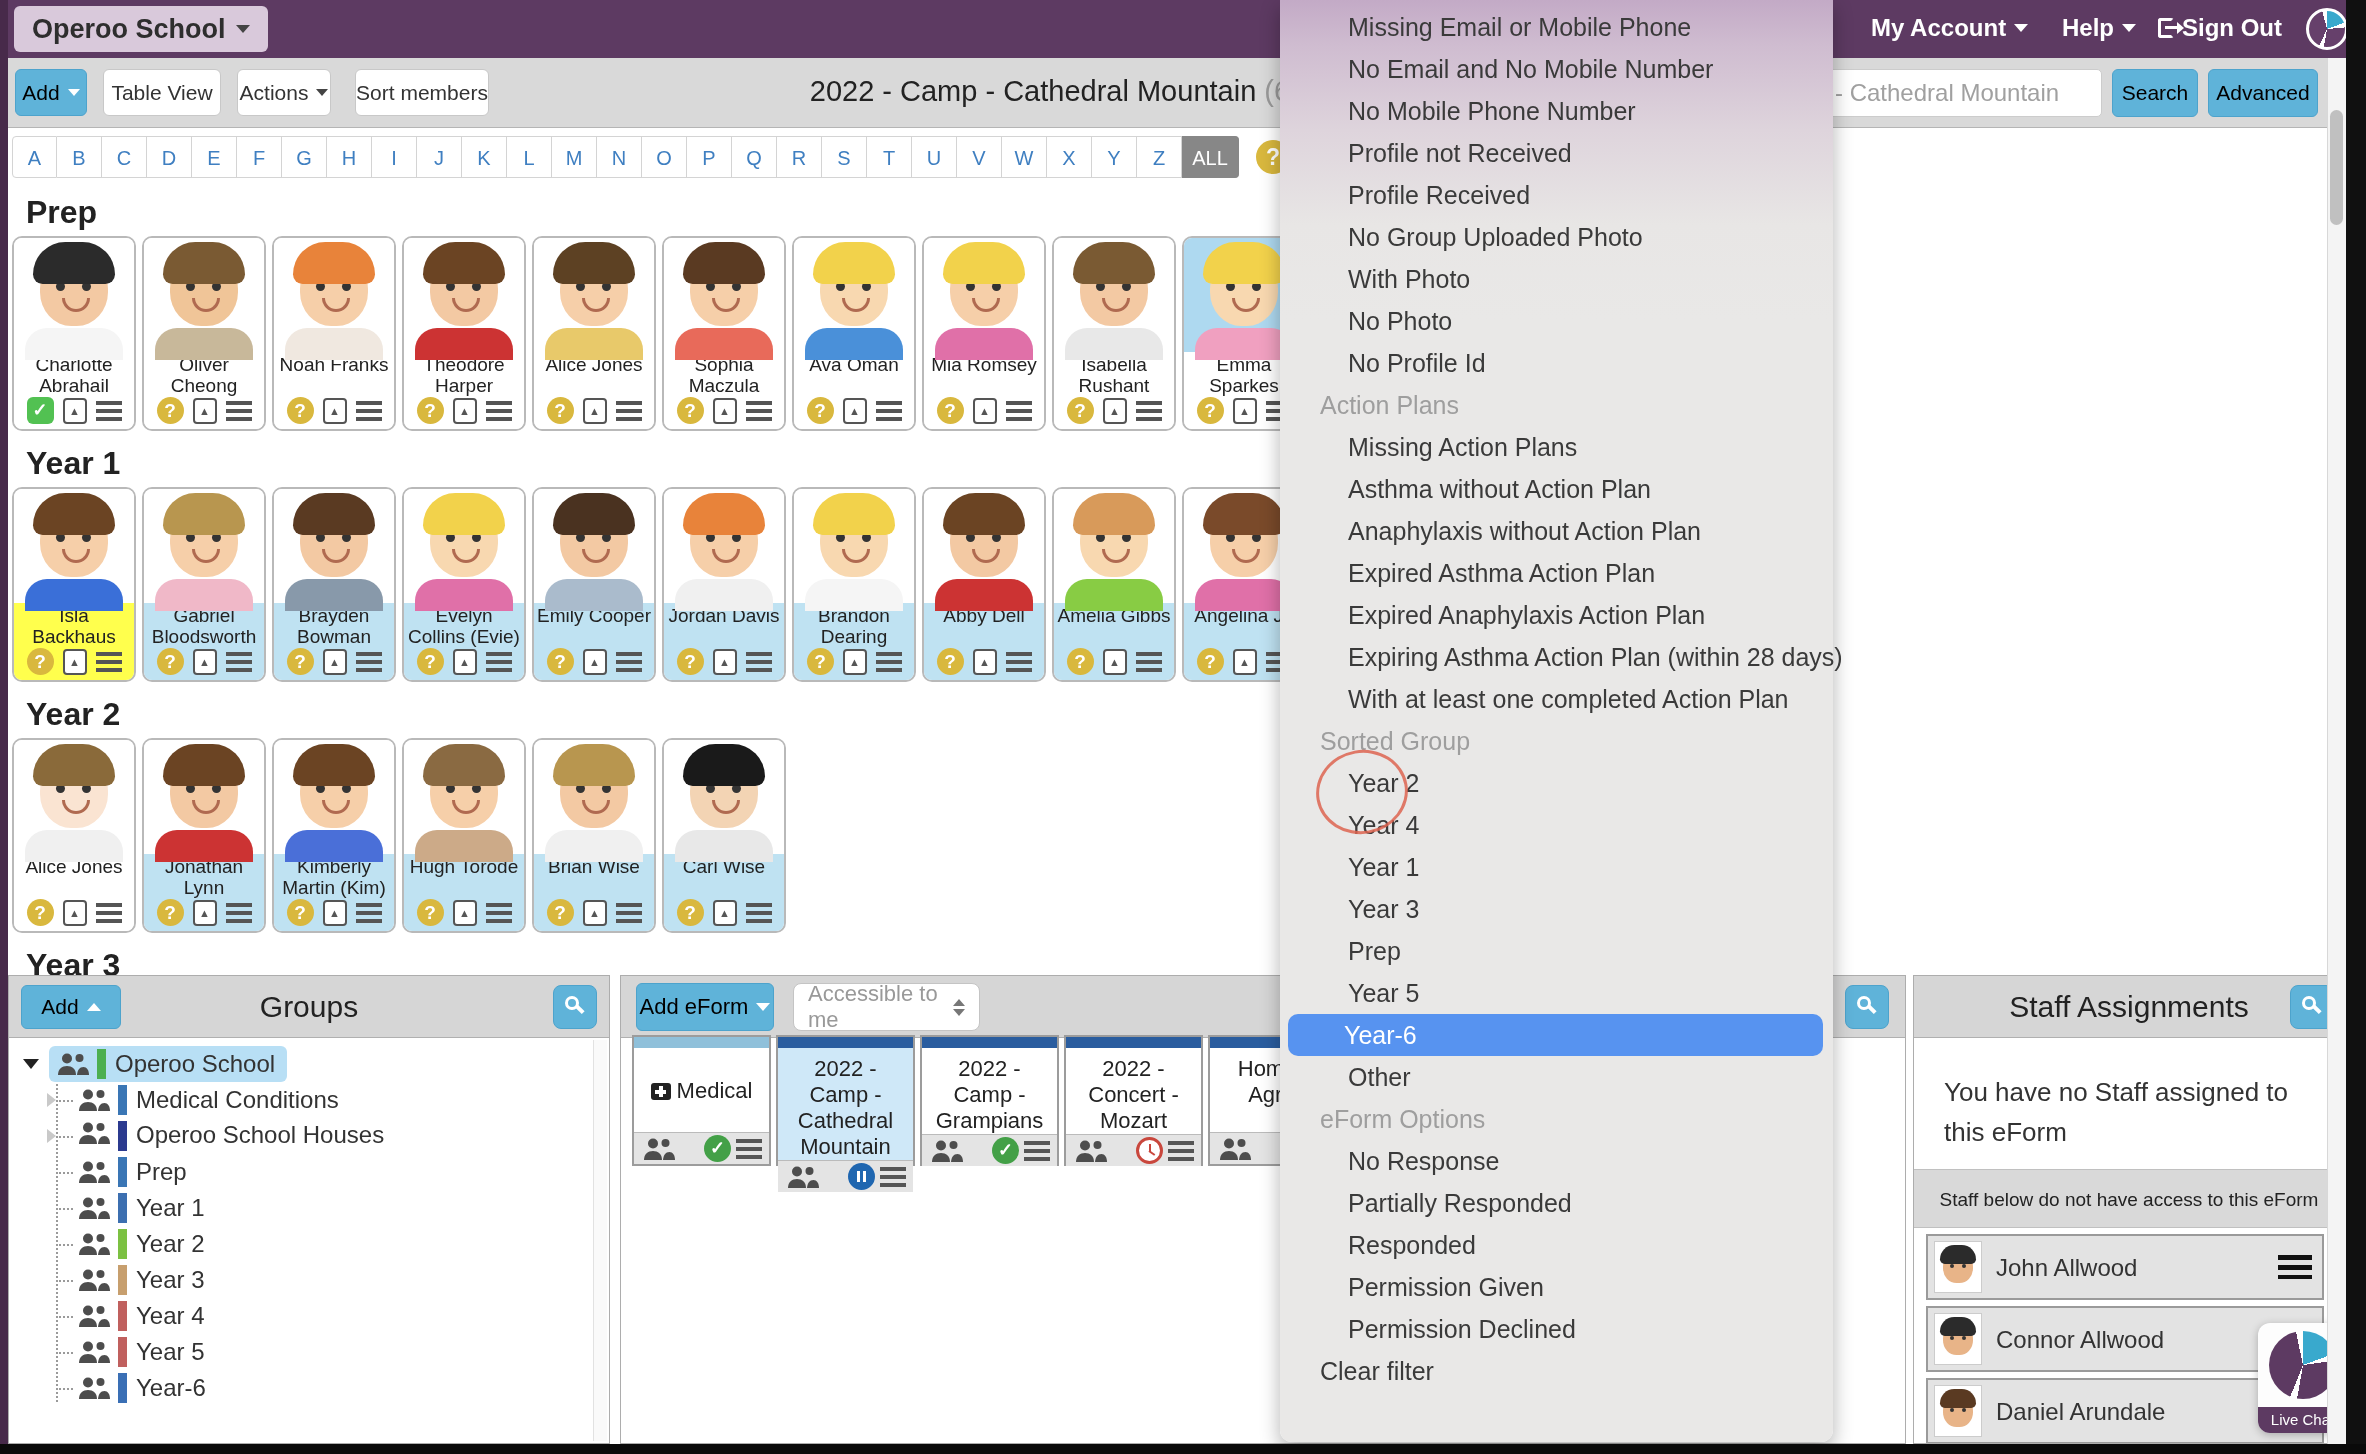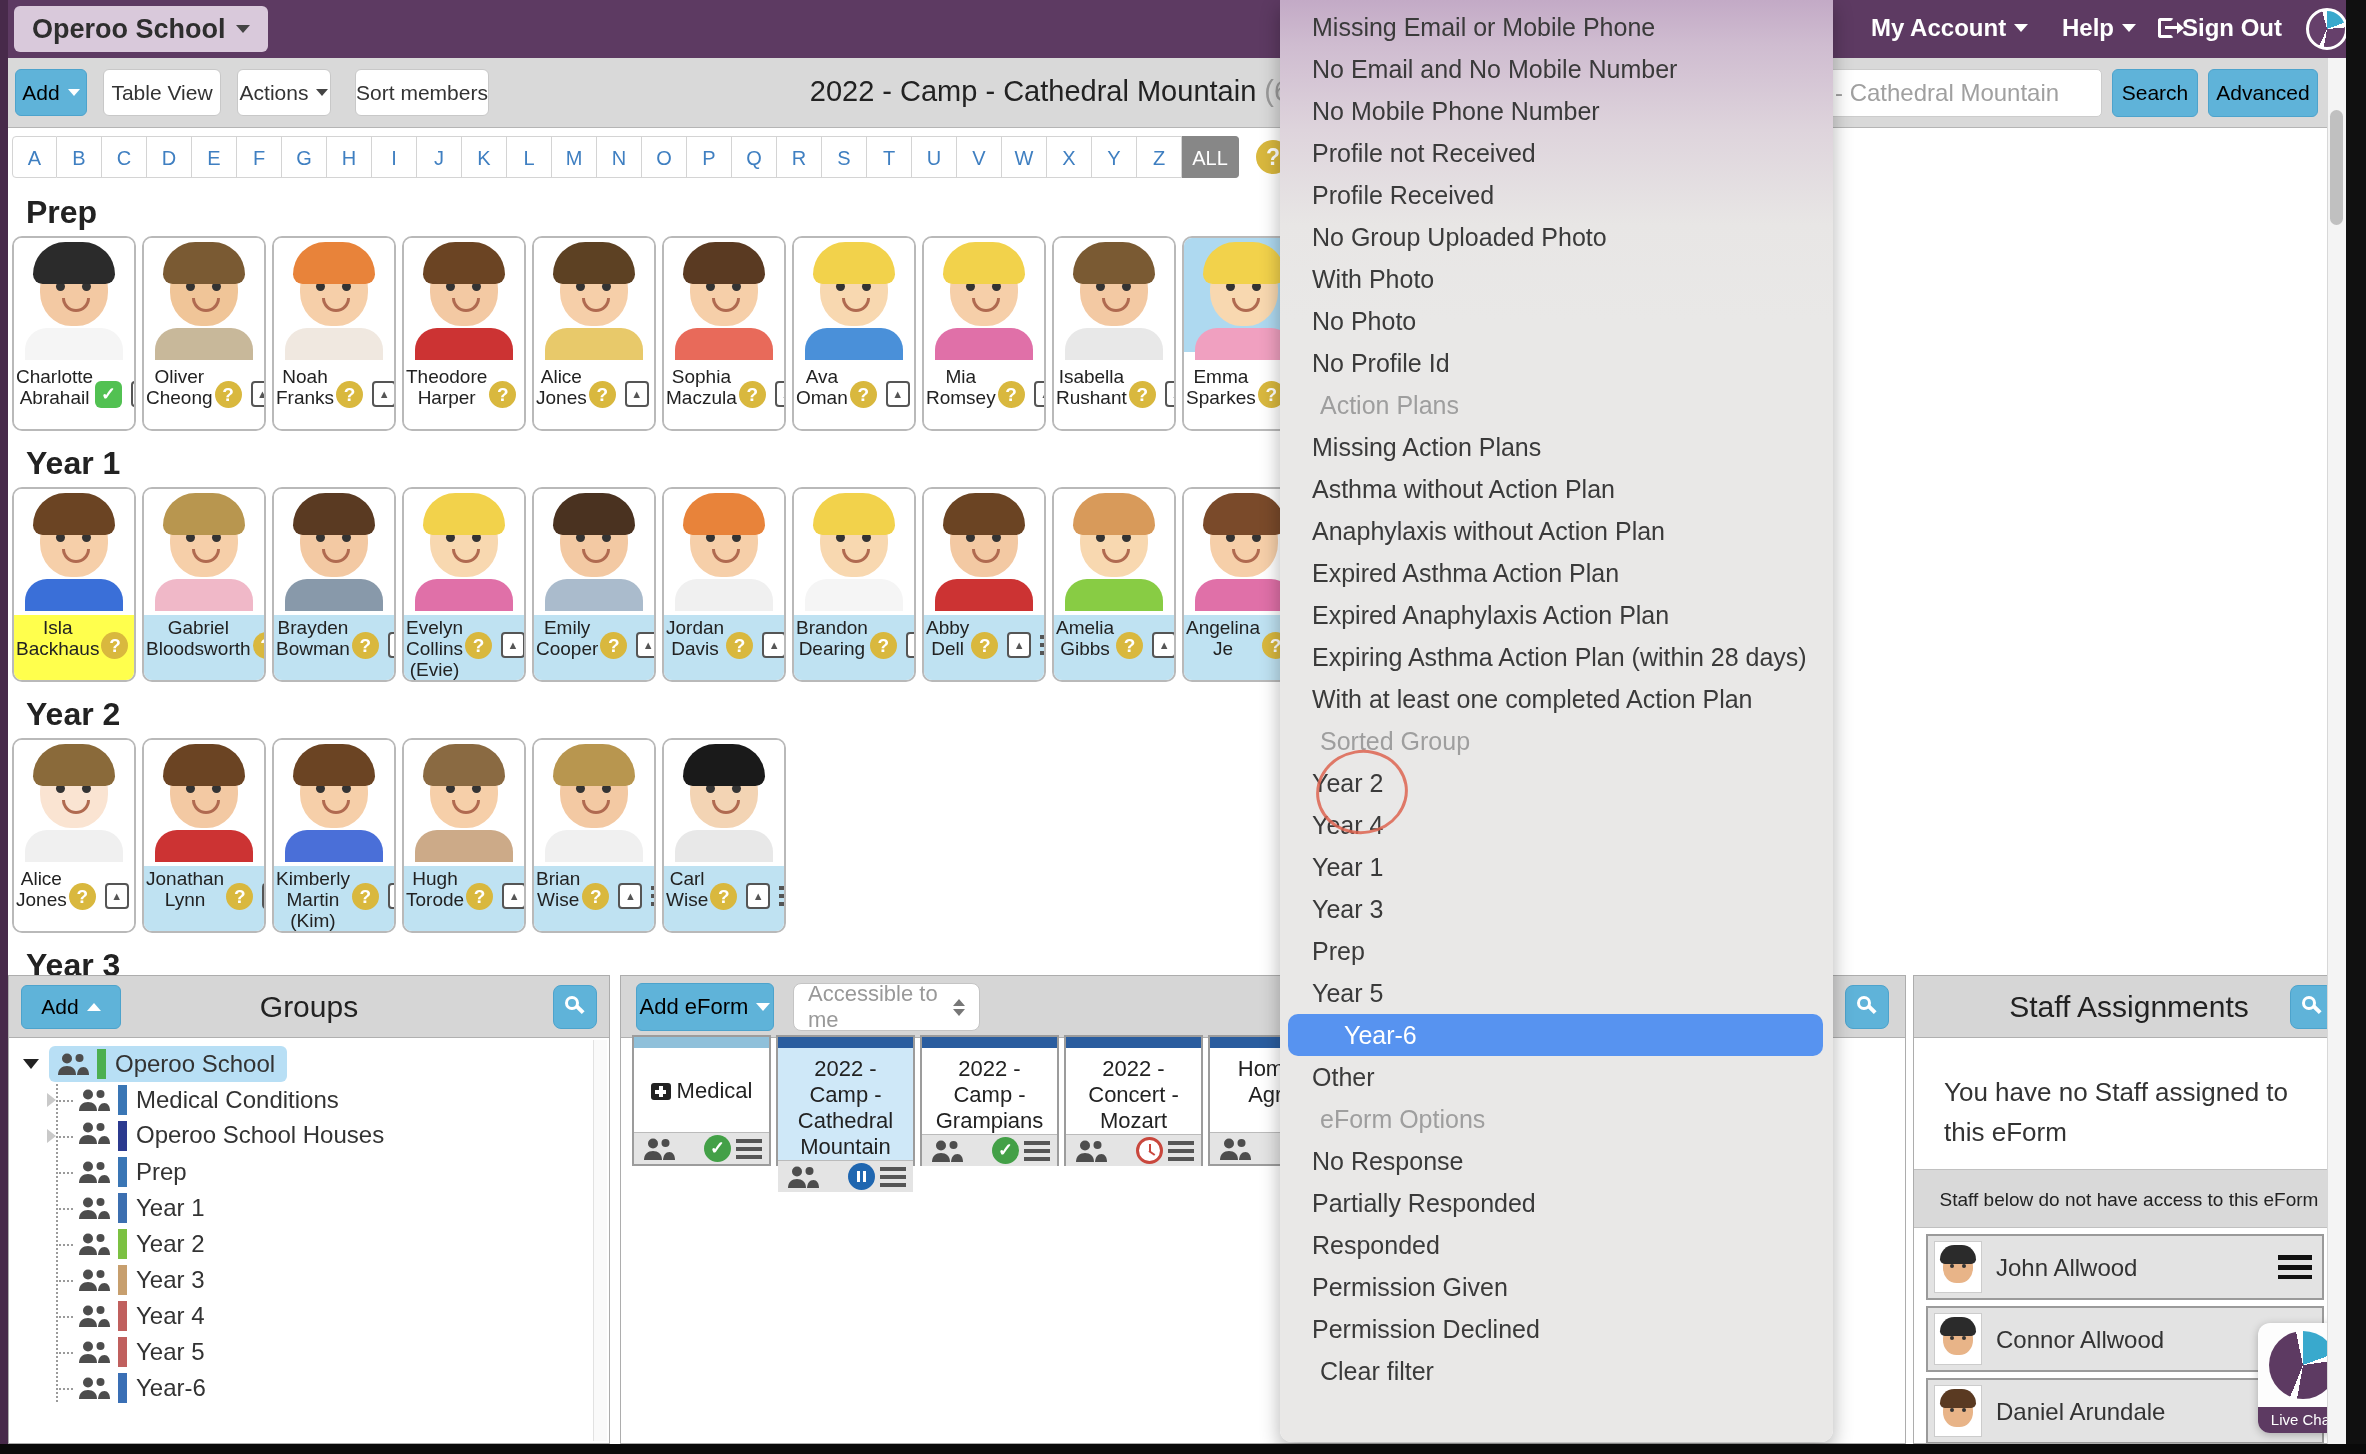--- a/index.html
+++ b/index.html
@@ -52,21 +52,21 @@
   .main { position:absolute; left:8px; top:180px; width:2319px; z-index:1; }
   .sec-heading { font-size:32px; font-weight:bold; color:#222; margin:14px 0 5px 18px; }
   .cards-row { display:flex; gap:6px; padding-left:4px; }
   .scard { width:124px; height:195px; border:2px solid #b9b9b9; border-radius:10px; background:#fff; overflow:hidden; flex:none; display:flex; flex-direction:column; cursor:pointer; }
   .avatar { position:relative; height:114px; background:var(--abg,#fff); flex:none; }
   .avatar .hair { position:absolute; left:50%; top:4px; transform:translateX(-50%); width:82px; height:42px; background:var(--hair,#6b4423); border-radius:40px 40px 12px 12px; }
   .avatar .face { position:absolute; left:50%; top:14px; transform:translateX(-50%); width:68px; height:74px; background:var(--skin,#f3c9a3); border-radius:50% 50% 46% 46%; }
   .avatar .face::before { content:""; position:absolute; left:16px; top:30px; width:9px; height:9px; border-radius:50%; background:#333; box-shadow:26px 0 0 #333; }
   .avatar .face::after { content:""; position:absolute; left:22px; top:46px; width:22px; height:11px; border:3px solid #b06a50; border-top:none; border-radius:0 0 18px 18px; }
   .avatar .shirt { position:absolute; left:50%; bottom:-8px; transform:translateX(-50%); width:98px; height:32px; background:var(--shirt,#ccc); border-radius:22px 22px 0 0; }
-  .card-bottom { flex:1; display:flex; background:var(--cbot,#fff);margin-top:12px; }
+  .card-bottom { flex:1; display:flex; flex-direction:column; background:var(--cbot,#fff); }
   .sname { text-align:center; font-size:19px; line-height:21px; color:#222; padding:2px 2px 0; flex:1; }
   .sicons { display:flex; align-items:center; justify-content:center; gap:9px; padding-bottom:5px; }
   .st-status { width:27px; height:27px; flex:none; cursor:pointer; }
   .st-status.q { border-radius:50%; background:#d9b83e; color:#fff; font-weight:bold; font-size:19px; text-align:center; line-height:27px; }
   .st-status.ok { border-radius:6px; background:#52c152; color:#fff; font-weight:bold; font-size:18px; text-align:center; line-height:27px; }
   .st-upload { width:24px; height:26px; border:2px solid #555; border-radius:4px; color:#555; font-size:11px; text-align:center; line-height:22px; background:#fff; cursor:pointer; }
   .burger { width:26px; height:20px; background:repeating-linear-gradient(#555 0 4px, transparent 4px 8px); cursor:pointer; }
 
   
   .panel { position:absolute; top:975px; height:469px; background:#fff; border:1px solid #adadad; z-index:2; overflow:hidden; }
@@ -127,21 +127,21 @@
   .staff-name { font-size:24px; color:#333; line-height:29px; flex:1; }
   .staff-row .burger { width:34px; height:24px; background:repeating-linear-gradient(#111 0 5px, transparent 5px 10px); }
   .staff-track { position:absolute; right:3px; top:64px; width:14px; height:398px; }
   .staff-track .thumb { position:absolute; left:0; top:-6px; width:13px; height:44px; background:#c6c6c6; border-radius:7px; }
 
   
   .ppl { width:34px; height:24px; fill:#4d4d4d; }
 
   
   .dropdown { position:absolute; left:1280px; top:0; width:553px; height:1442px; z-index:5; border-radius:0 0 12px 12px; background:linear-gradient(180deg,#c3aac6 0,#cfbcd0 45px,#ded4dc 130px,#e8e6e5 225px,#e9e8e7 320px,#e9e8e7 100%); box-shadow:0 8px 20px rgba(0,0,0,.3); padding-top:6px; }
-  .dd-row { height:42px; line-height:42px; font-size:25px; color:#3a3a3a; padding-left:32px; white-space:nowrap; cursor:pointer; }
+  .dd-row { height:42px; line-height:42px; font-size:25px; color:#3a3a3a; padding-left:68px; white-space:nowrap; cursor:pointer; }
   .dd-row.hdr { color:#9e9e9e; padding-left:40px; cursor:default; }
   .dd-row.clear { padding-left:40px; }
   .dd-row.sel { background:#5793f0; color:#fff; border-radius:10px; margin:0 10px 0 8px; padding-left:56px; }
   .annot { position:absolute; left:1316px; top:750px; width:92px; height:84px; border:3px solid #dd6450; border-radius:50%; transform:rotate(-10deg); z-index:6; opacity:.85; }
 
   
   .livechat { position:absolute; left:2258px; top:1323px; width:89px; height:110px; background:#fdfdfd; border-radius:12px; box-shadow:0 2px 8px rgba(0,0,0,.25); z-index:6; overflow:hidden; cursor:pointer; }
   .lc-logo { position:absolute; left:50%; top:8px; transform:translateX(-50%); width:68px; height:68px; border-radius:50%; background:conic-gradient(#39a9cd 0 70deg, #fff 70deg 82deg, #5d3a62 82deg 190deg, #fff 190deg 202deg, #5d3a62 202deg 348deg, #fff 348deg 360deg); }
   .lc-label { position:absolute; left:0; bottom:0; width:100%; height:26px; background:#5d3a62; color:#fff; font-size:15px; text-align:center; line-height:26px; }
 </style>

